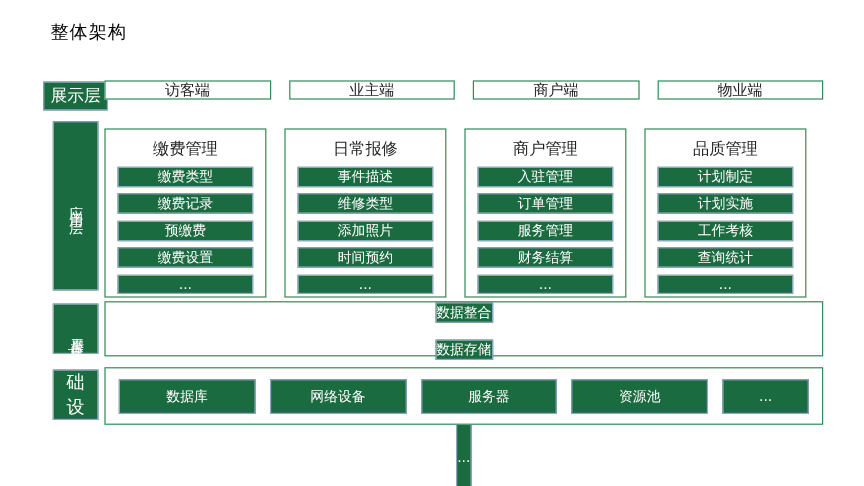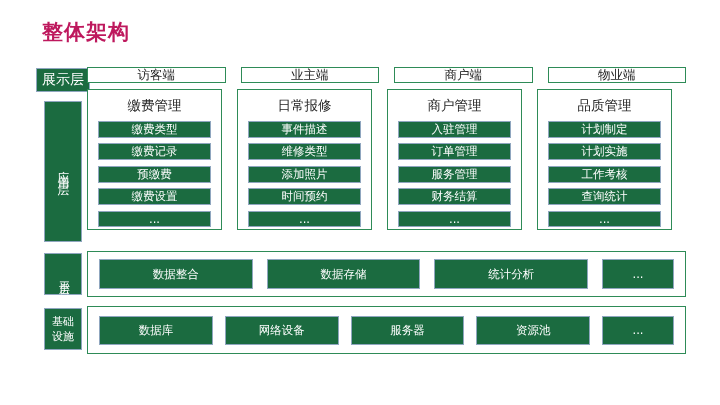--- a/index.html
+++ b/index.html
@@ -5,54 +5,54 @@
   * { margin:0; padding:0; box-sizing:border-box; }
   html, body { width:720px; height:405px; }
   body {
     font-family:"DejaVu Sans","Liberation Sans",sans-serif;
     background:#ffffff;
     position:relative;
     overflow:hidden;
   }
   .page-title {
     position:absolute; left:42px; top:18px;
-    font-size:21px; font-weight:bold; color:#be185d; letter-spacing:1px;
+    font-size:15px; font-weight:normal; color:#000000; letter-spacing:1px;
   }
   
   .badge {
     position:absolute; background:#1B6B40; border:1px solid #8FA6BF;
     color:#fff; display:flex; align-items:center; justify-content:center;
     text-align:center;
   }
   .badge-presentation { left:36px; top:68px; width:54px; height:24px; font-size:14px; }
   .badge-application {
     left:44px; top:101px; width:38px; height:141px; font-size:12px;
     writing-mode:vertical-rl; text-orientation:upright; letter-spacing:7px;
   }
   .badge-platform {
     left:44px; top:253px; width:38px; height:42px; font-size:11px;
     writing-mode:vertical-rl; text-orientation:upright; letter-spacing:1px;
   }
   .badge-infrastructure {
-    left:44px; top:308px; width:38px; height:42px; font-size:11px; line-height:1.4;
+    left:44px; top:308px; width:38px; height:42px; font-size:15px; line-height:1.4;
   }
   .badge-infrastructure span { display:block; width:24px; }
   
   .clients-row {
     position:absolute; left:87px; top:67px; width:599px; height:16px;
     display:flex; gap:15px;
   }
   .client-box {
     flex:1; background:#fff; border:1px solid #2E8B57;
     display:flex; align-items:center; justify-content:center;
     font-size:12.5px; color:#222222;
   }
   
   .app-row {
-    position:absolute; left:87px; top:89px; width:585px; height:141px;
+    position:absolute; left:87px; top:107px; width:585px; height:141px;
     display:flex; gap:15px;
   }
   .app-col {
     flex:1; background:#fff; border:1px solid #2E8B57;
     padding:7px 10px 8px; display:flex; flex-direction:column; row-gap:5.5px;
   }
   .app-col-title {
     height:20px; text-align:center; font-size:13.5px; color:#1f1f1f;
     display:flex; align-items:center; justify-content:center;
   }
@@ -60,21 +60,21 @@
     height:17px; background:#1B6B40; border:1px solid #8FA6BF;
     color:#fff; font-size:11.5px;
     display:flex; align-items:center; justify-content:center;
   }
   
   .strip {
     position:absolute; left:87px; width:599px;
     background:#fff; border:1px solid #2E8B57;
     display:flex; align-items:center; padding:0 11px; gap:14px;
   }
-  .strip-platform { top:251px; height:46px; }
+  .strip-platform { top:251px; height:46px;flex-direction:column; }
   .strip-infrastructure { top:306px; height:48px;gap:12px; }
   .block {
     flex:1; height:30px; background:#1B6B40; border:1px solid #8FA6BF;
     color:#fff; font-size:11.5px;
     display:flex; align-items:center; justify-content:center;
   }
   .strip-infrastructure .block { height:29px; }
   .block-more { flex:0 0 72px; }
 </style>
 </head>

